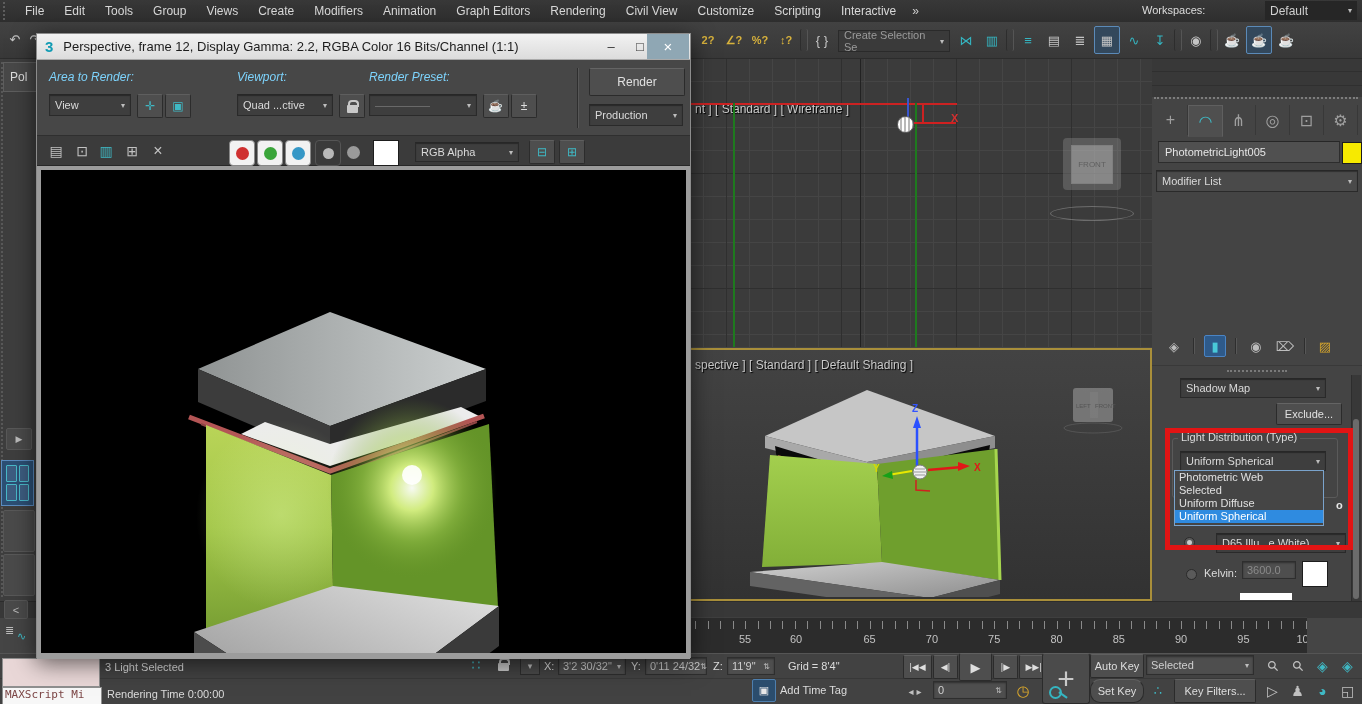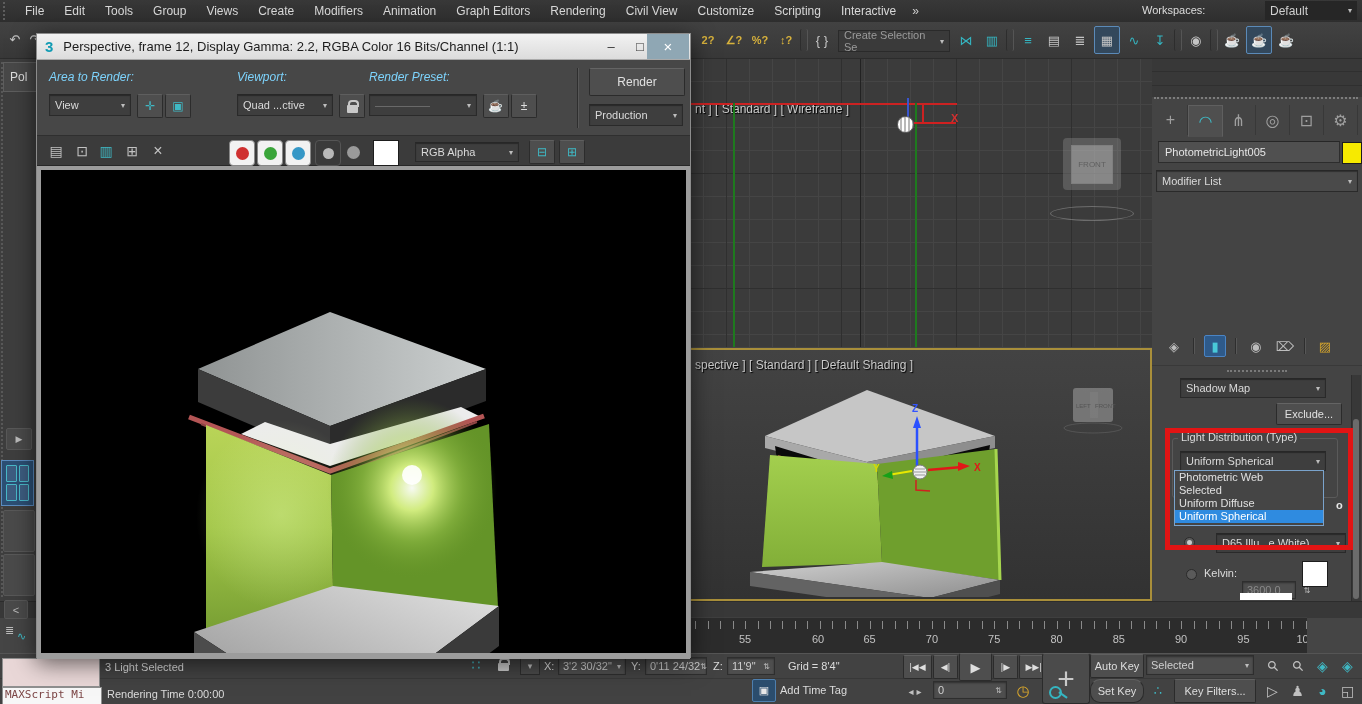--- a/index.html
+++ b/index.html
@@ -348,21 +348,21 @@
       <div class="tick" style="left: 539.98px;"></div>
       <div class="tick" style="left: 552.44px;"></div>
       <div class="tick" style="left: 564.9px;"></div>
       <div class="tick" style="left: 577.36px;"></div>
       <div class="tick" style="left: 589.82px;"></div>
       <div class="tick" style="left: 602.28px;"></div>
       <div class="tick" style="left: 614.74px;"></div>
       <div class="tick" style="left: 627.2px;"></div>
       <div class="tick" style="left: 639.66px;"></div>
       <div class="rlabel" style="left: 39px;">55</div>
-      <div class="rlabel" style="left: 112px;">60</div>
+      <div class="rlabel" style="left: 90px;">60</div>
       <div class="rlabel" style="left: 163.6px;">65</div>
       <div class="rlabel" style="left: 225.9px;">70</div>
       <div class="rlabel" style="left: 288.2px;">75</div>
       <div class="rlabel" style="left: 350.5px;">80</div>
       <div class="rlabel" style="left: 412.8px;">85</div>
       <div class="rlabel" style="left: 475.1px;">90</div>
       <div class="rlabel" style="left: 537.4px;">95</div>
       <div class="rlabel" style="left: 599.7px;">100</div>
     </div>
 
@@ -484,21 +484,21 @@
     </div>
     <div class="fragment" style="left:14px;top:398px;">I</div>
     <div class="fragment" style="left:184px;top:402px;">o</div>
     <div class="radio sel" style="left:32px;top:440px;"></div>
     <div class="dd" style="left:52px;top:436px;width:130px;height:20px;margin-left:12px;">
       <span>D65 Illu...e White)</span>
       <span class="caret">▾</span>
     </div>
     <div class="radio" style="left:34px;top:472px;"></div>
     <div style="position:absolute;left:52px;top:470px;font-size:11px;color:#dcdcdc;">Kelvin:</div>
-    <div class="sbox" style="left:90px;top:484px;width:54px;color:#8a8a8a;gap:23px;">
+    <div class="sbox" style="left:90px;top:464px;width:54px;color:#8a8a8a;gap:23px;">
       <span>3600.0</span>
       <span class="caret">⇅</span>
     </div>
     <div class="swatch" style="left:150px;top:464px;width:24px;height:24px;background:#fff;"></div>
     <div style="position:absolute;left:88px;top:496px;width:52px;height:7px;background:#fff;"></div>
     <div class="scrolltrack">
         <div class="scrollthumb"></div>
       </div>
   </div>
 

